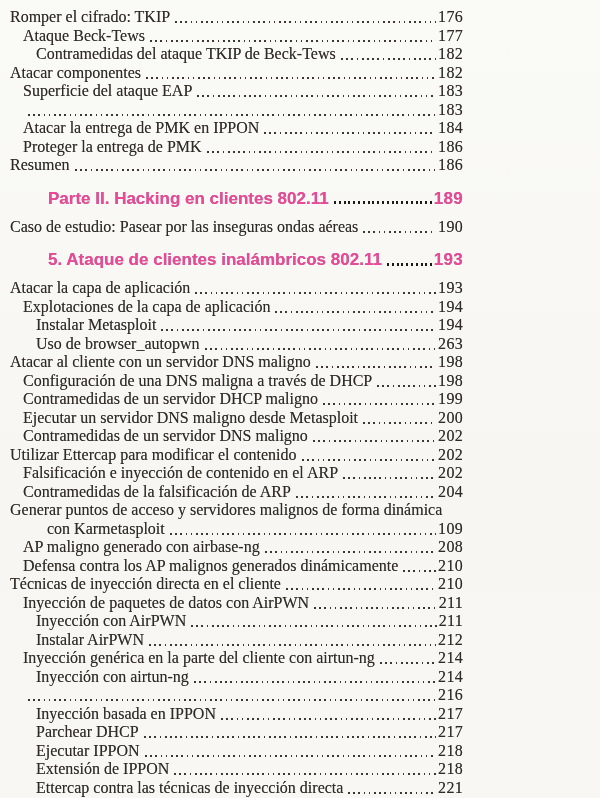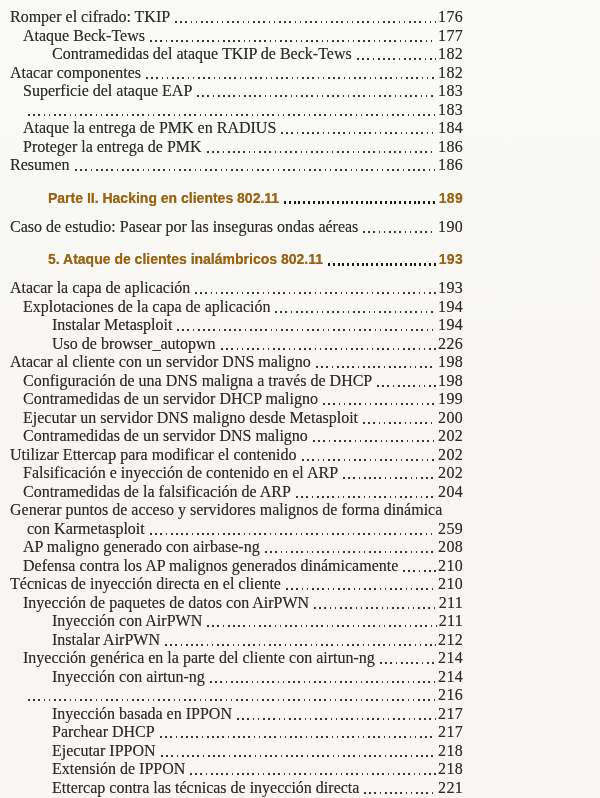--- a/index.html
+++ b/index.html
@@ -22,22 +22,22 @@
   }
   .row {
     display: flex;
     align-items: baseline;
     line-height: 18.5px;
     font-size: 16px;
     text-shadow: 0 0 0.5px rgba(45, 40, 35, 0.5);
   }
   .lvl0 { padding-left: 10px; }
   .lvl1 { padding-left: 23px; }
-  .lvl2 { padding-left: 52px; }
-  .row.cont { padding-left: 27px; }
+  .lvl2 { padding-left: 36px; }
+  .row.cont { padding-left: 47px; }
   .label {
     white-space: nowrap;
   }
   .leader {
     flex: 1;
     align-self: flex-end;
     height: 2px;
     min-width: 12px;
     margin: 0 2px 3.5px 5px;
     background-image: repeating-linear-gradient(
@@ -46,22 +46,22 @@
       transparent 1.7px, transparent 5.2px
     );
   }
   .page-num {
     white-space: nowrap;
     letter-spacing: 0.3px;
   }
   .row.heading {
     font-family: "Liberation Sans", sans-serif;
     font-weight: 700;
-    font-size: 14px;
-    color: #a16207;
+    font-size: 17px;
+    color: #ec4899;
     margin: 14px 0 10px 0;
     line-height: 19px;
     padding-left: 48px;
   }
   .row.heading .leader {
     height: 2.6px;
     margin-bottom: 3.5px;
     background-image: repeating-linear-gradient(
       to right,
       #1d1b18 0, #1d1b18 2px,
@@ -100,21 +100,21 @@
       <div class="row lvl1">
         <span class="label">Superficie del ataque EAP</span>
         <span class="leader"></span>
         <span class="page-num">183</span>
       </div>
       <div class="row lvl1">
         <span class="leader"></span>
         <span class="page-num">183</span>
       </div>
       <div class="row lvl1">
-        <span class="label">Ataque la entrega de PMK en RADIUS</span>
+        <span class="label">Atacar la entrega de PMK en IPPON</span>
         <span class="leader"></span>
         <span class="page-num">184</span>
       </div>
       <div class="row lvl1">
         <span class="label">Proteger la entrega de PMK</span>
         <span class="leader"></span>
         <span class="page-num">186</span>
       </div>
       <div class="row lvl0">
         <span class="label">Resumen</span>
@@ -147,21 +147,21 @@
         <span class="page-num">194</span>
       </div>
       <div class="row lvl2">
         <span class="label">Instalar Metasploit</span>
         <span class="leader"></span>
         <span class="page-num">194</span>
       </div>
       <div class="row lvl2">
         <span class="label">Uso de browser_autopwn</span>
         <span class="leader"></span>
-        <span class="page-num">226</span>
+        <span class="page-num">263</span>
       </div>
       <div class="row lvl0">
         <span class="label">Atacar al cliente con un servidor DNS maligno</span>
         <span class="leader"></span>
         <span class="page-num">198</span>
       </div>
       <div class="row lvl1">
         <span class="label">Configuración de una DNS maligna a través de DHCP</span>
         <span class="leader"></span>
         <span class="page-num">198</span>
@@ -195,21 +195,21 @@
         <span class="label">Contramedidas de la falsificación de ARP</span>
         <span class="leader"></span>
         <span class="page-num">204</span>
       </div>
       <div class="row lvl0 wrap-first">
         <span class="label">Generar puntos de acceso y servidores malignos de forma dinámica</span>
       </div>
       <div class="row lvl2 cont">
         <span class="label">con Karmetasploit</span>
         <span class="leader"></span>
-        <span class="page-num">259</span>
+        <span class="page-num">109</span>
       </div>
       <div class="row lvl1">
         <span class="label">AP maligno generado con airbase-ng</span>
         <span class="leader"></span>
         <span class="page-num">208</span>
       </div>
       <div class="row lvl1">
         <span class="label">Defensa contra los AP malignos generados dinámicamente</span>
         <span class="leader"></span>
         <span class="page-num">210</span>

